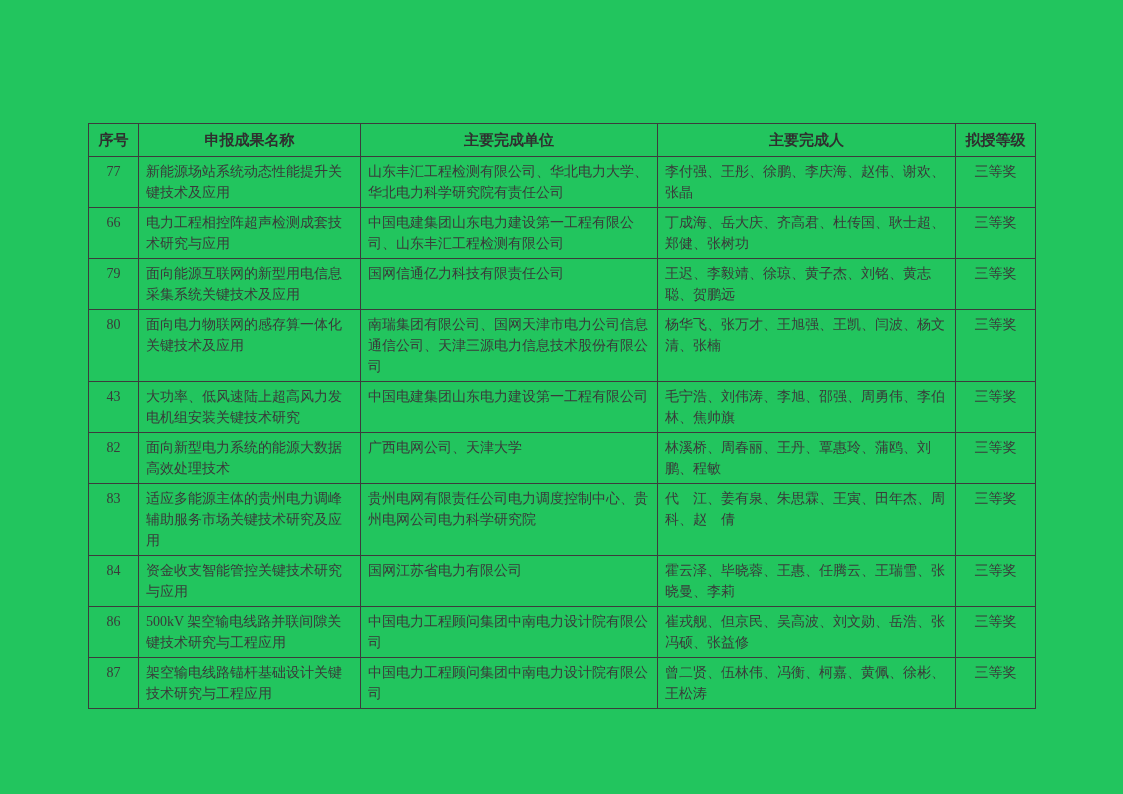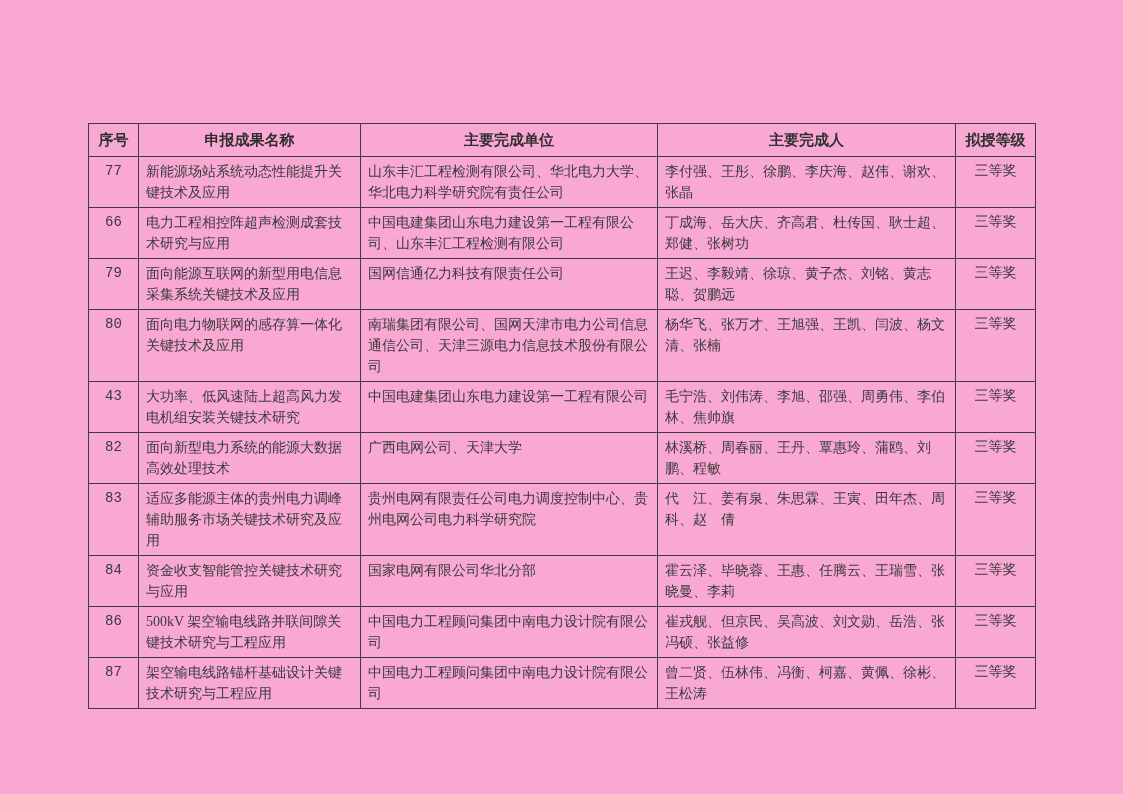--- a/index.html
+++ b/index.html
@@ -5,21 +5,21 @@
   html, body {
     margin: 0;
     padding: 0;
     background: #ffffff;
     font-family: "Liberation Serif", "DejaVu Serif", serif;
   }
   .page {
     position: relative;
     width: 1123px;
     height: 794px;
-    background: #f9a8d4;
+    background: #22c55e;
     overflow: hidden;
   }
   .award-table {
     position: absolute;
     left: 88px;
     top: 123px;
     width: 947px;
     border-collapse: collapse;
     table-layout: fixed;
     color: #3a3a3a;
@@ -40,21 +40,21 @@
   }
   .award-table th {
     height: 28px;
     vertical-align: middle;
     text-align: center;
     font-weight: bold;
     font-size: 15px;
     color: #2f2f2f;
     padding: 2px 2px;
   }
-  .award-table td.center { text-align: center; font-family: Liberation Mono, monospace; }
+  .award-table td.center { text-align: center; }
   .award-table td.left   { text-align: left; }
   .award-table tr.h2 td  { height: 37px; }
   .award-table tr.h3 td  { height: 58px; margin-left: 45px; }
 </style>
 </head>
 <body>
 
 <div class="page">
   <table class="award-table">
     <colgroup>
@@ -119,21 +119,21 @@
       <tr class="h3">
         <td class="center">83</td>
         <td class="left">适应多能源主体的贵州电力调峰辅助服务市场关键技术研究及应用</td>
         <td class="left">贵州电网有限责任公司电力调度控制中心、贵州电网公司电力科学研究院</td>
         <td class="left">代　江、姜有泉、朱思霖、王寅、田年杰、周科、赵　倩</td>
         <td class="center">三等奖</td>
       </tr>
       <tr class="h2">
         <td class="center">84</td>
         <td class="left">资金收支智能管控关键技术研究与应用</td>
-        <td class="left">国家电网有限公司华北分部</td>
+        <td class="left">国网江苏省电力有限公司</td>
         <td class="left">霍云泽、毕晓蓉、王惠、任腾云、王瑞雪、张晓曼、李莉</td>
         <td class="center">三等奖</td>
       </tr>
       <tr class="h2">
         <td class="center">86</td>
         <td class="left">500kV 架空输电线路并联间隙关键技术研究与工程应用</td>
         <td class="left">中国电力工程顾问集团中南电力设计院有限公司</td>
         <td class="left">崔戎舰、但京民、吴高波、刘文勋、岳浩、张冯硕、张益修</td>
         <td class="center">三等奖</td>
       </tr>

